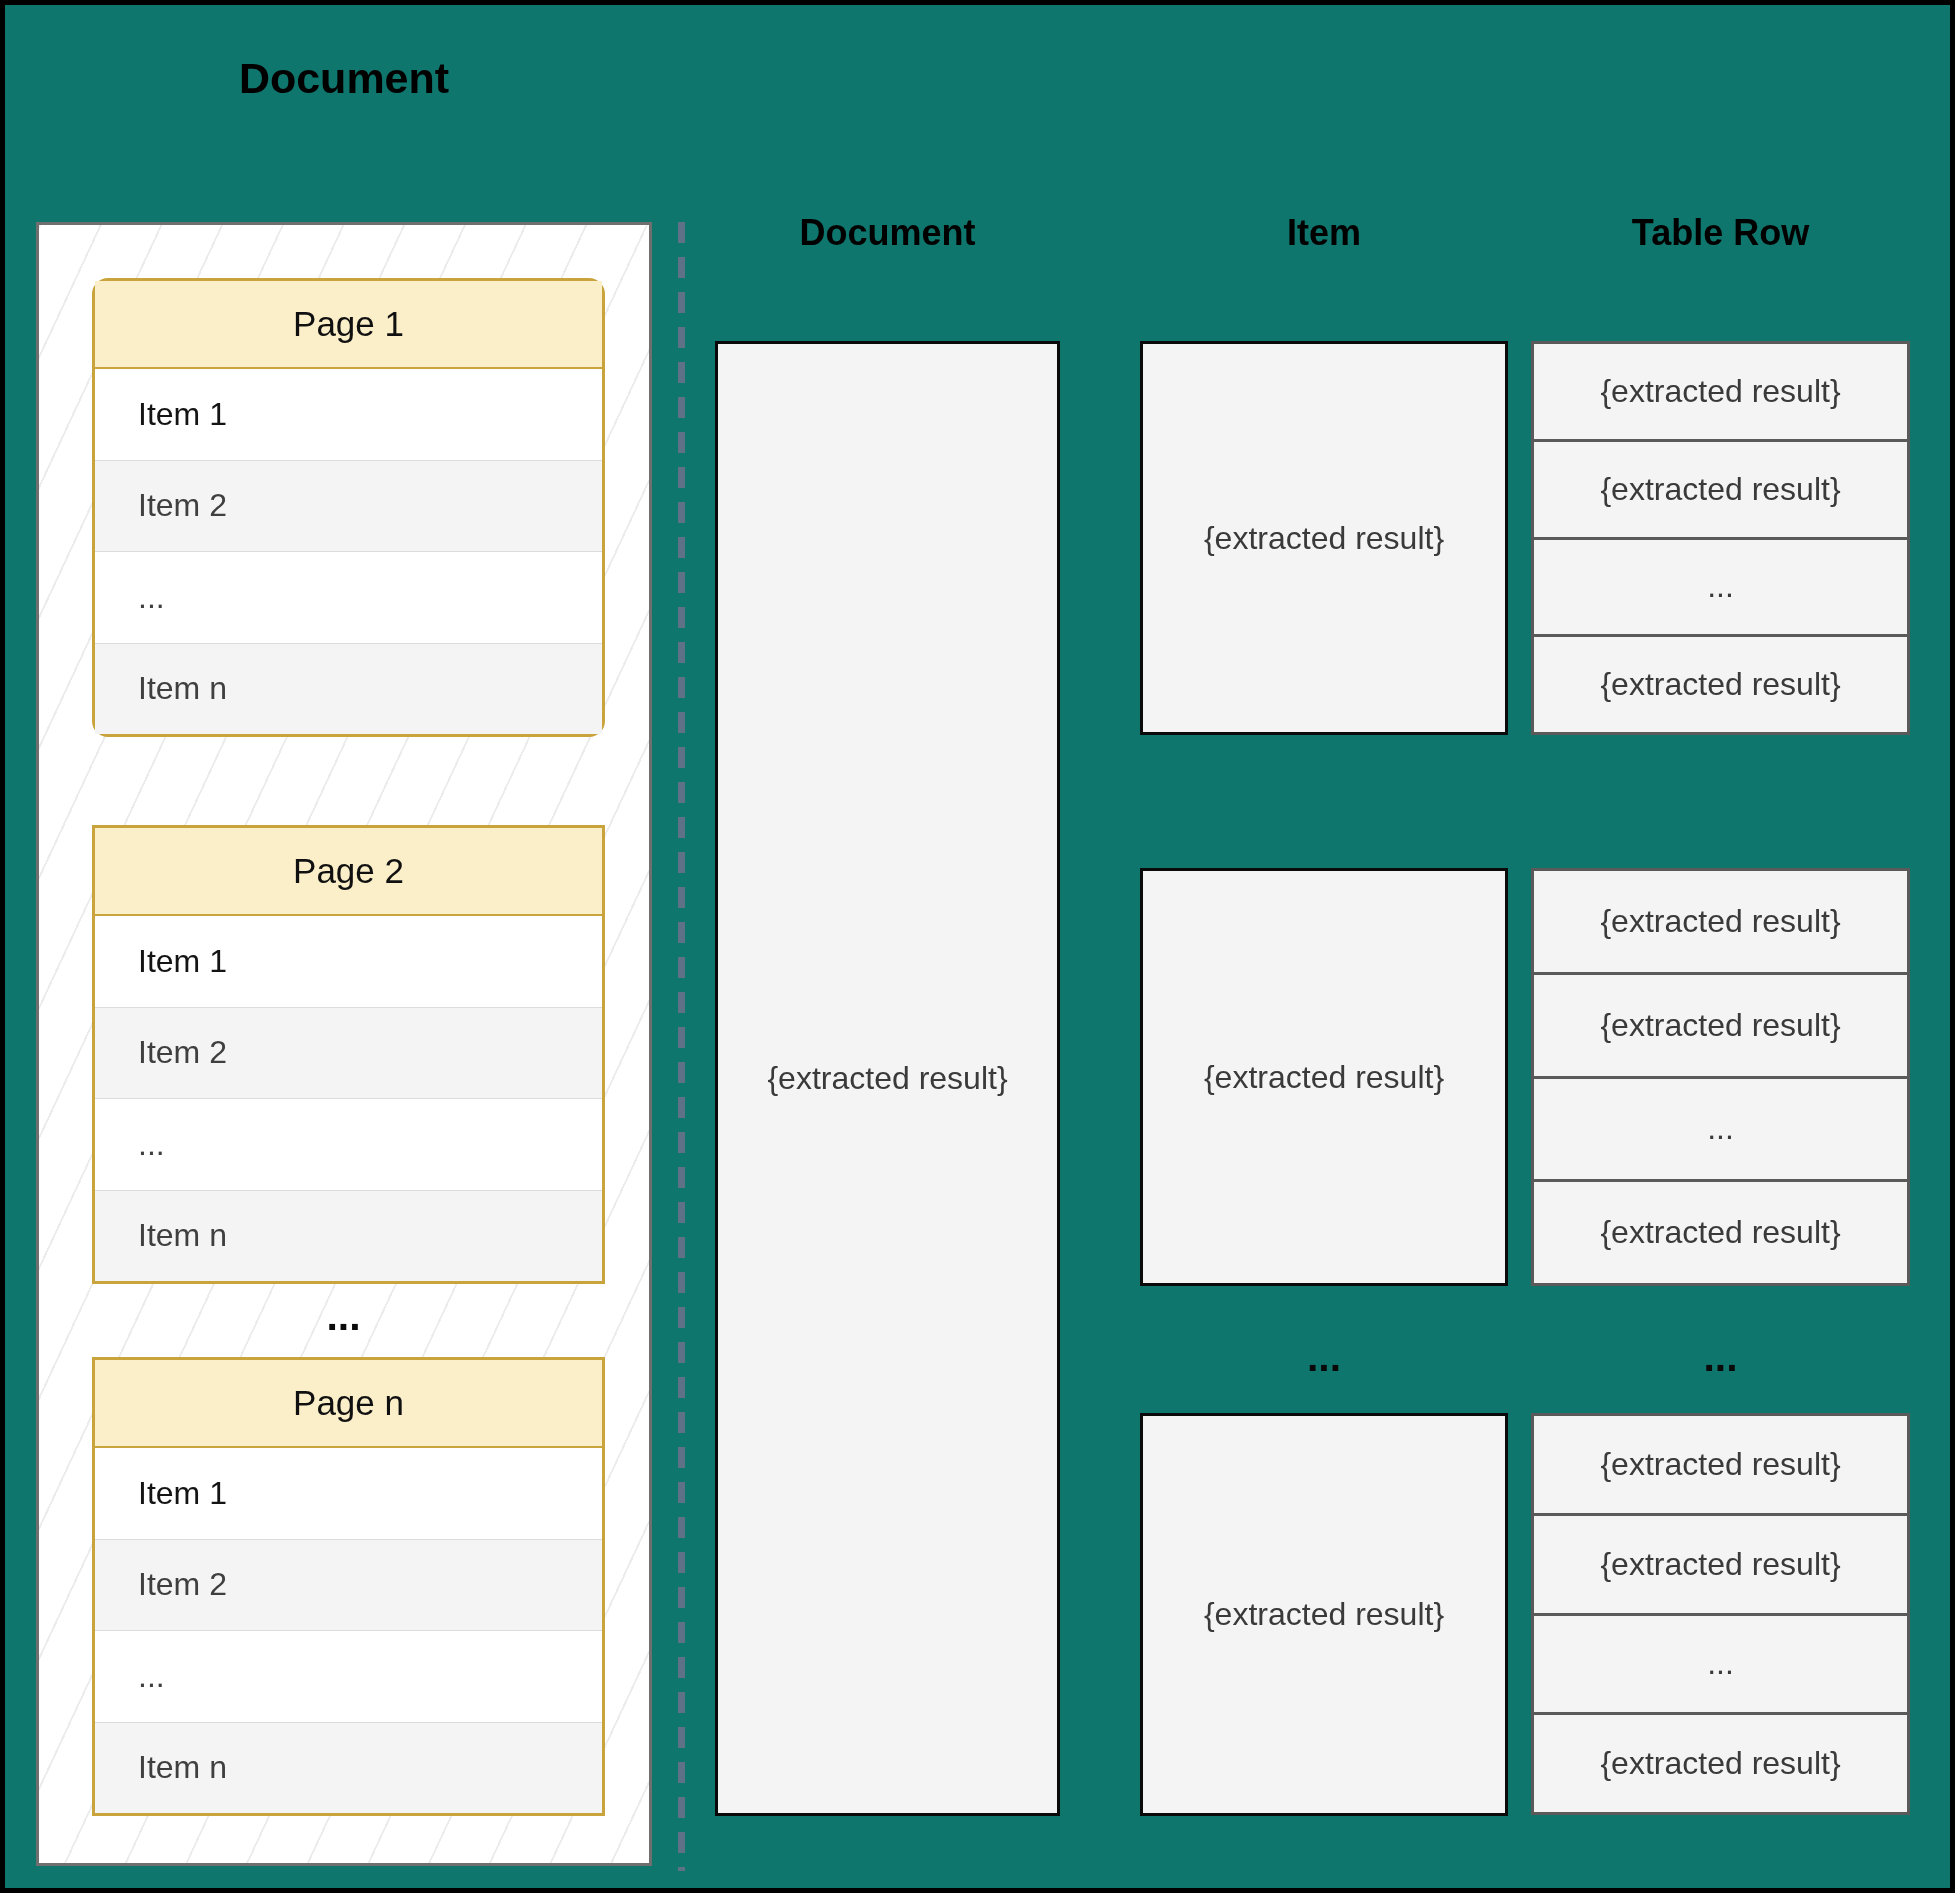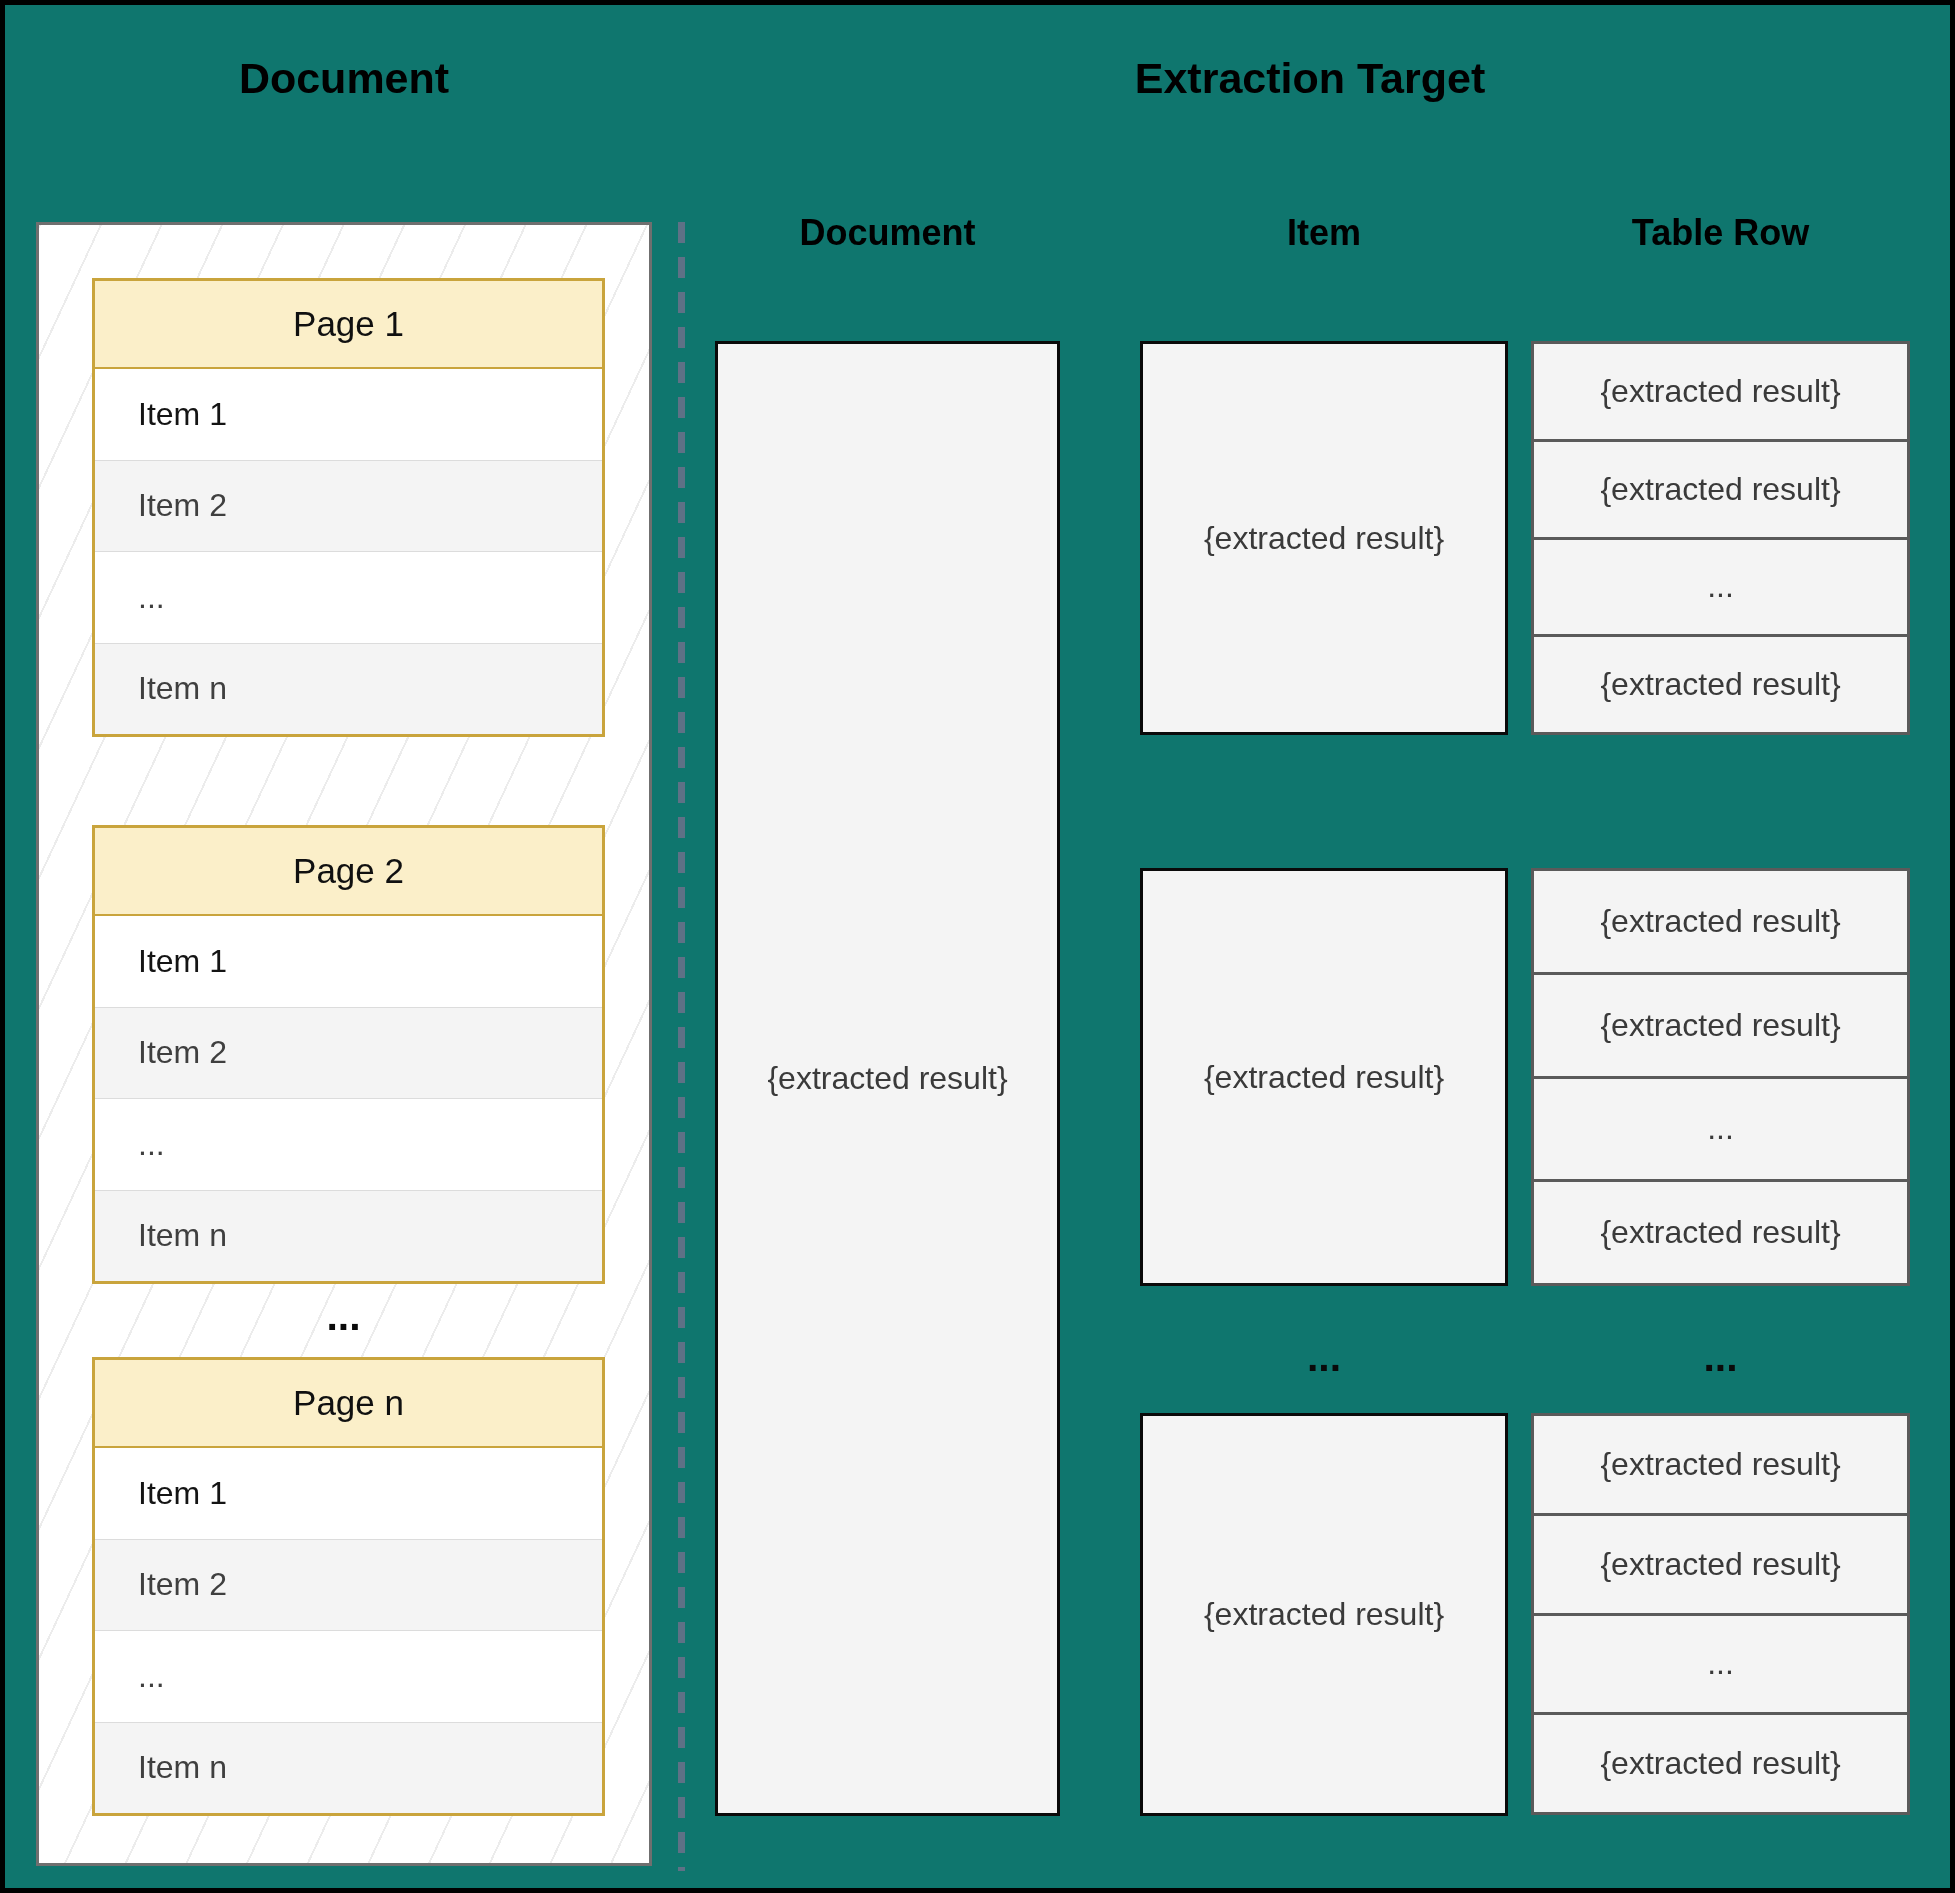--- a/index.html
+++ b/index.html
@@ -84,25 +84,24 @@
     font-size:32px; color:#3A3A3A;
   }
   .table-group-row.first { border-top:none; }
 </style>
 </head>
 <body>
 
 <div class="canvas">
 
   <div class="abs main-title" style="left:31px; top:50px; width:616px;">Document</div>
-  <div class="abs main-title" style="left:677px; top:50px; width:1256px;">Extraction Target</div>
 
   <div class="abs doc-panel">
 
-    <div class="page-card" style="top:53px;">
+    <div class="page-card" style="top:53px;border-radius:16px;">
       <div class="page-card-header">Page 1</div>
       <div class="page-row first">Item 1</div>
       <div class="page-row alt">Item 2</div>
       <div class="page-row">...</div>
       <div class="page-row alt">Item n</div>
     </div>
 
     <div class="page-card" style="top:600px;">
       <div class="page-card-header">Page 2</div>
       <div class="page-row first">Item 1</div>

